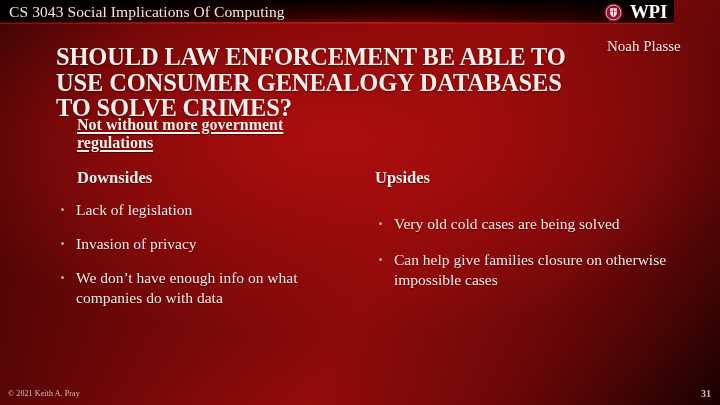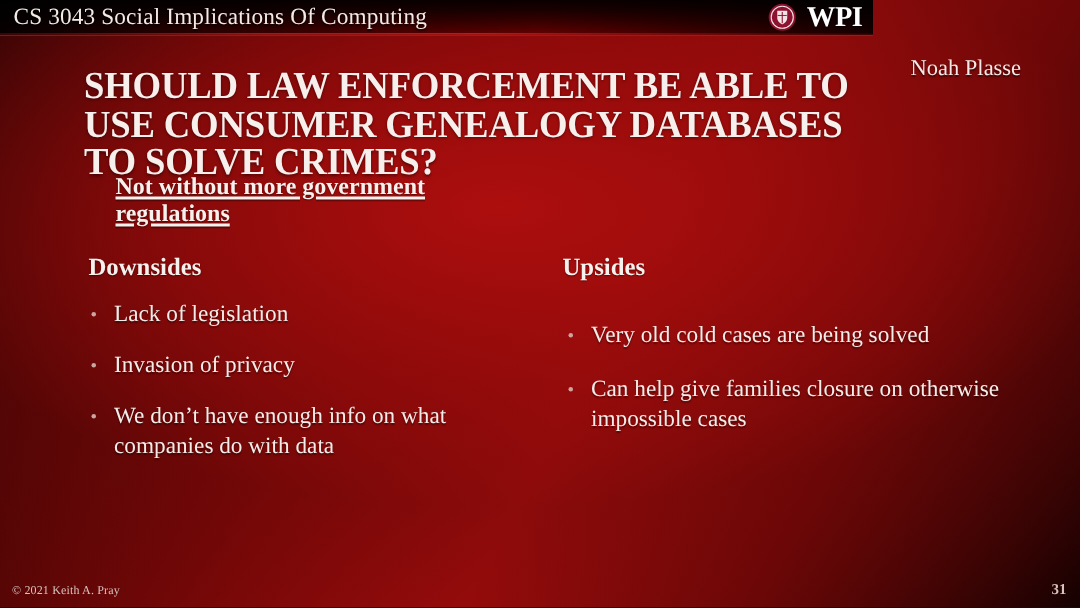--- a/index.html
+++ b/index.html
@@ -17,21 +17,21 @@
     background-color: #6b0606;
     background-image:
       radial-gradient(ellipse 95% 80% at 46% 34%, rgba(175,14,14,0.95) 0%, rgba(150,11,11,0.75) 34%, rgba(110,8,8,0.35) 62%, rgba(60,4,4,0.0) 100%),
       linear-gradient(118deg, #1b0202 0%, #480404 16%, #7d0808 40%, #9c0c0c 56%, #6d0707 76%, #330303 92%, #150101 100%);
   }
 
   
   #header-band {
     position: absolute;
     left: 0; top: 0;
-    width: 582px;
+    width: 674px;
     height: 23px;
     background-image:
       linear-gradient(to bottom, #110101 0%, #2a0202 28%, #5c0505 62%, #8d0a0a 88%, #a81010 100%),
       linear-gradient(to right, #0d0101 0%, #3a0303 18%, #7a0808 45%, #9c0d0d 62%, #5d0505 82%, #220202 100%);
     background-blend-mode: multiply, normal;
     box-shadow: 0 1px 0 rgba(200,30,30,0.55);
   }
   #header-band::after {
     content: "";
     position: absolute;
@@ -49,21 +49,21 @@
     white-space: nowrap;
     text-shadow: 0 1px 1px rgba(0,0,0,0.6);
   }
 
   
   #wpi-logo {
     position: absolute;
     right: 7px;
     top: 1px;
     display: flex;
-    align-items: center;
+    align-items: flex-end;
     gap: 7px;
   }
   #wpi-seal { display:block; }
   #wpi-wordmark {
     font-size: 19px;
     line-height: 21px;
     font-weight: bold;
     color: #ffffff;
     letter-spacing: -0.3px;
     text-shadow: 0 1px 1px rgba(0,0,0,0.55);
@@ -114,21 +114,21 @@
 
   
   .col-heading {
     position: absolute;
     font-size: 16.5px;
     line-height: 19px;
     font-weight: bold;
     color: #f7f1ee;
     text-shadow: 0 1px 1px rgba(0,0,0,0.45);
   }
-  #heading-downsides { left: 59px; top: 168px; }
+  #heading-downsides { left: 77px; top: 168px; }
   #heading-upsides   { left: 375px; top: 168px; }
 
   .bullet-list {
     position: absolute;
     list-style: none;
     margin: 0;
     padding: 0;
   }
   #list-downsides { left: 58px; top: 200px; width: 300px; }
   #list-upsides   { left: 375px; top: 198px; width: 305px; }

